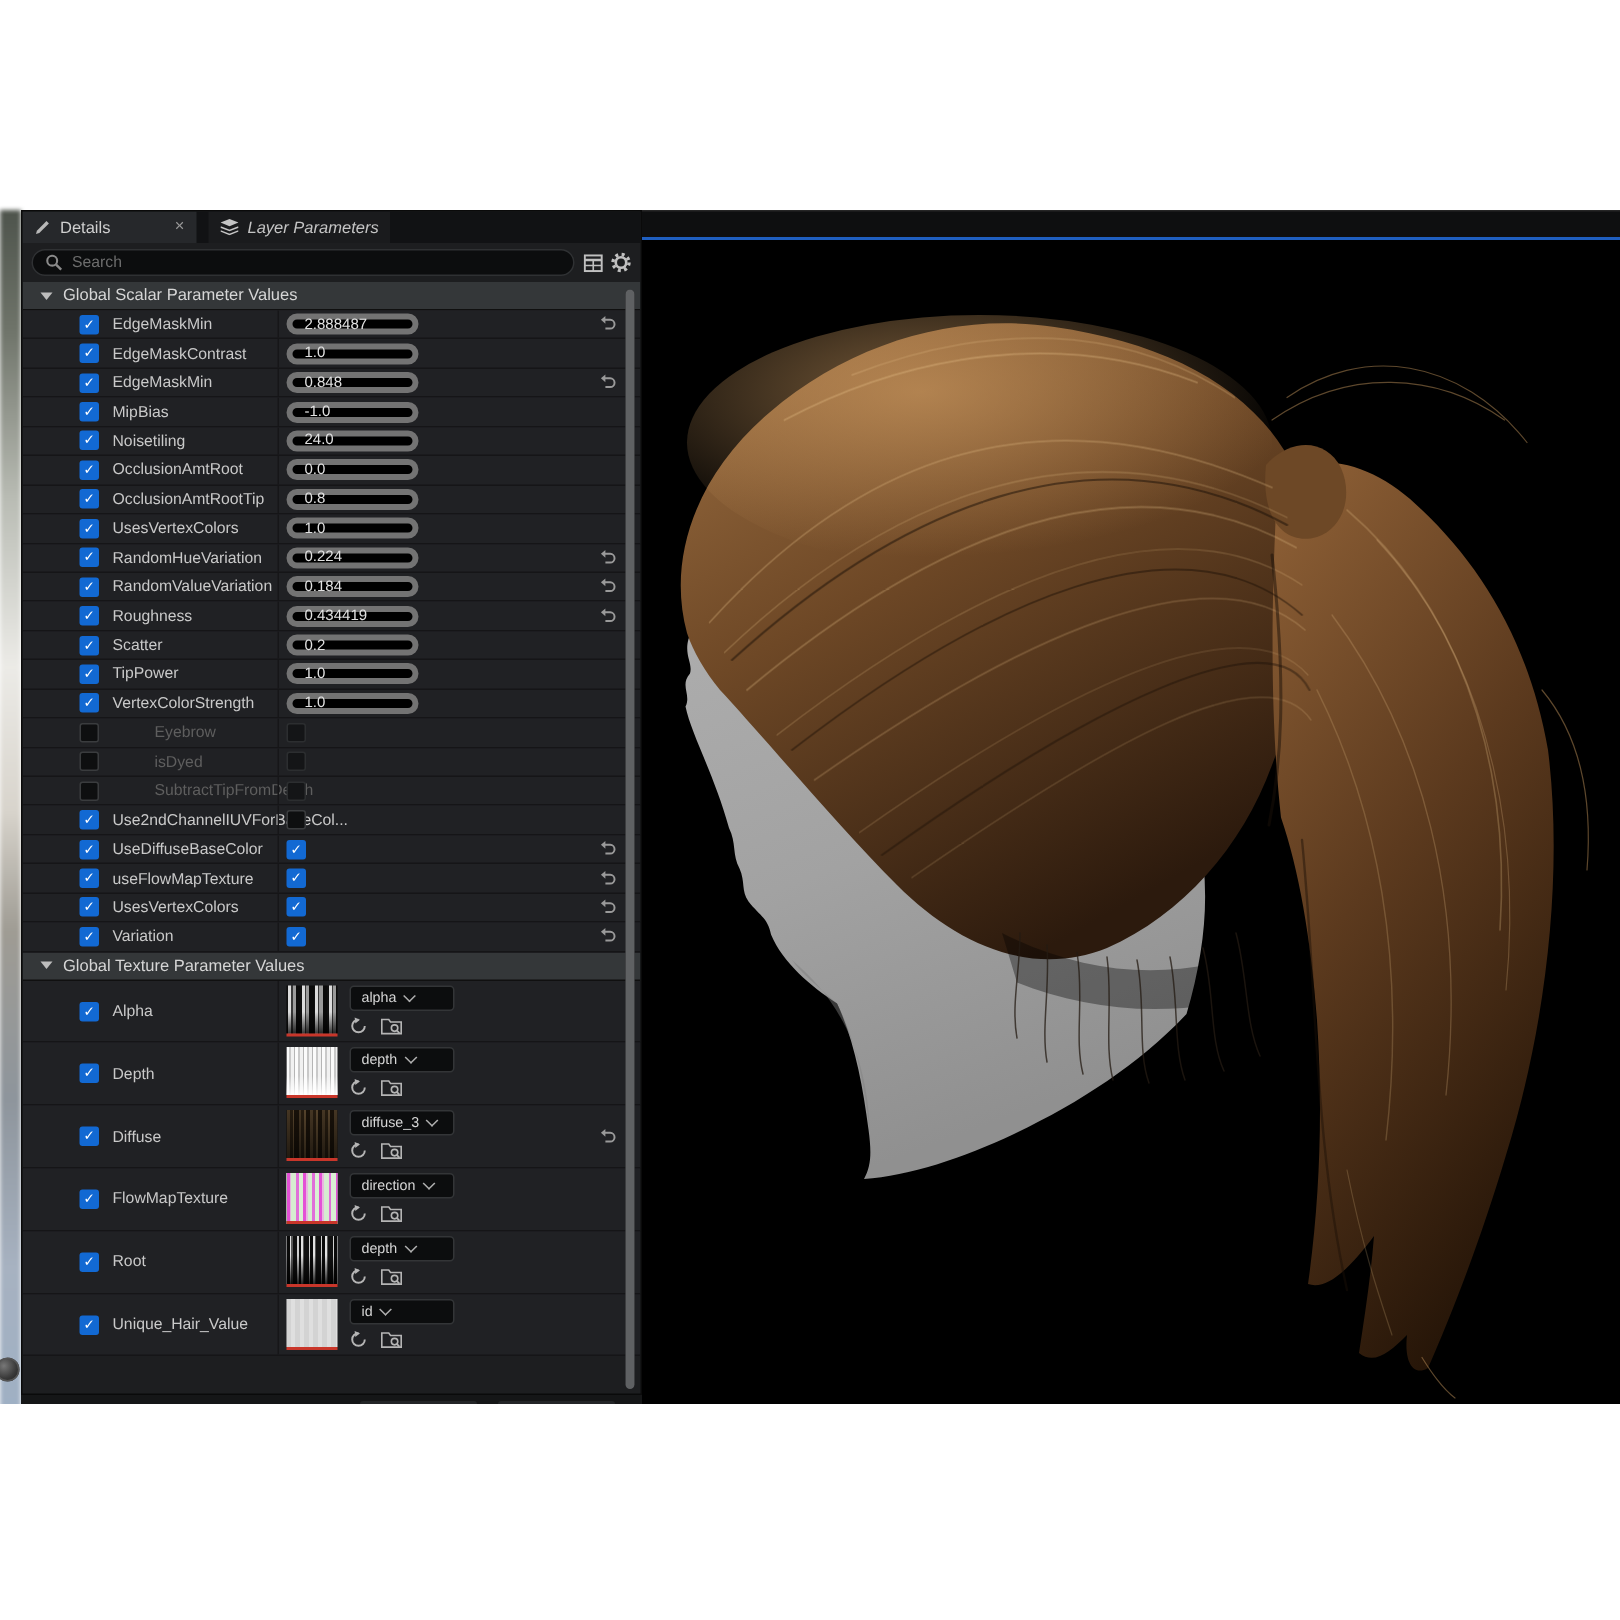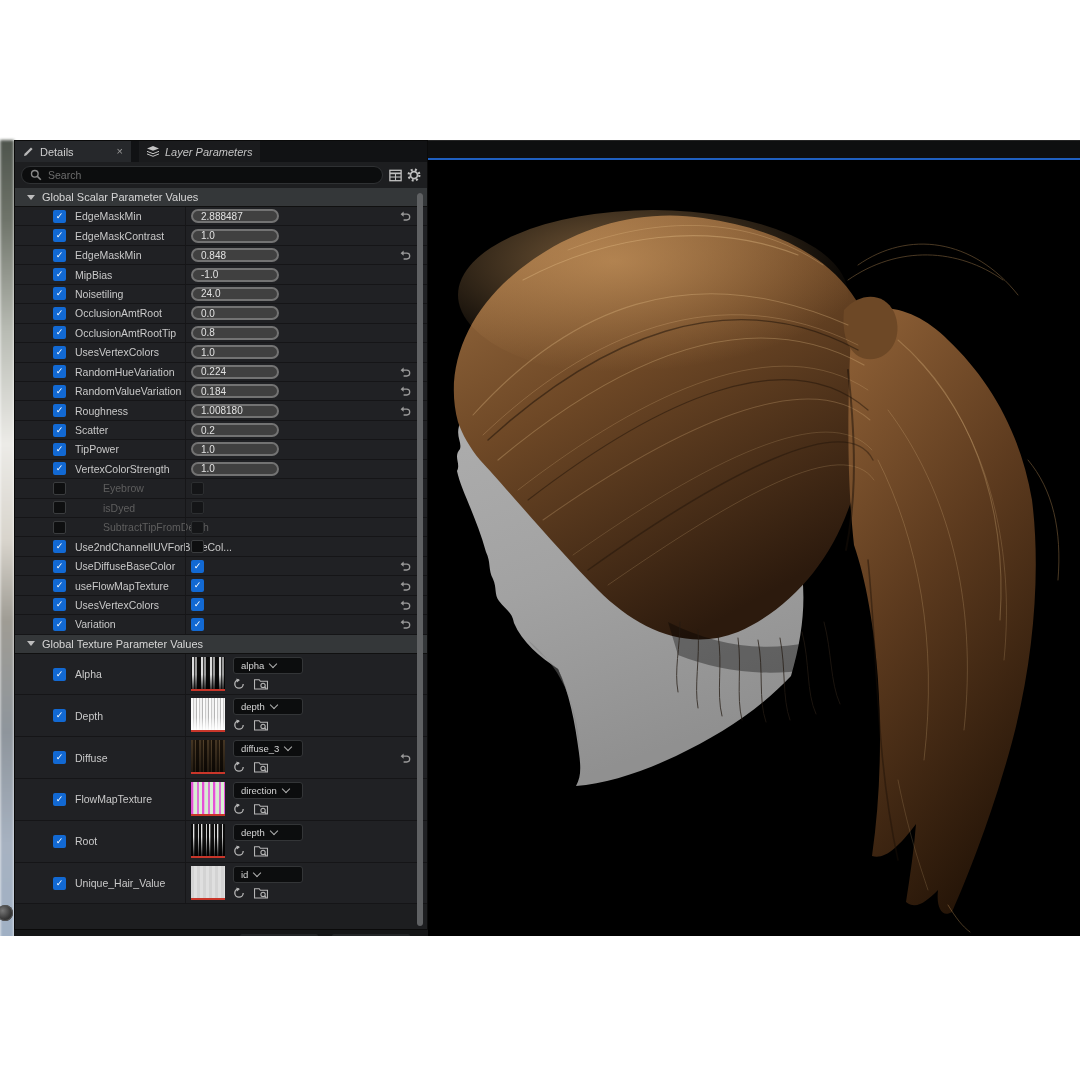--- a/index.html
+++ b/index.html
@@ -34,21 +34,21 @@
     display:flex;align-items:center;padding-left:38px;box-sizing:content-box;}
   .prow::after{content:"";position:absolute;left:170px;top:0;bottom:0;width:1px;background:#161618;}
   .trow{height:40.8px;}
   .cb{width:13px;height:13px;border-radius:2px;background:#1269d3;display:flex;align-items:center;justify-content:center;
     color:#fff;font-size:9px;line-height:1;flex:none;cursor:pointer;}
   .cb.off{background:#0e0f10;border:1px solid #3a3c3e;box-sizing:border-box;color:transparent;}
   .cb.dim{background:#141517;border:1px solid #2c2e30;box-sizing:border-box;color:transparent;}
   .lbl{font-size:10.5px;color:#c9c9c9;margin-left:9px;white-space:nowrap;}
   .prow.disabled .lbl{color:#5e5e5e;margin-left:37px;}
   .valwrap{position:absolute;left:176px;top:0;bottom:0;display:flex;align-items:center;}
-  .valpill{width:88px;height:14px;background:#404040;border:2px solid #737373;border-radius:7px;
+  .valpill{width:88px;height:14px;background:#000000;border:4px solid #737373;border-radius:7px;
     display:flex;align-items:center;padding:0 8px;box-sizing:border-box;font-size:10px;color:#e2e2e2;cursor:text;}
   .reset{position:absolute;right:16px;top:50%;transform:translateY(-50%);cursor:pointer;}
   .texcol{position:absolute;left:176px;top:3px;display:flex;gap:8px;}
   .thumb{width:34px;height:32px;border-bottom:2px solid #c9362a;flex:none;cursor:pointer;}
   .thumb.alpha{background:linear-gradient(rgba(0,0,0,0) 55%,rgba(0,0,0,.75)),
     repeating-linear-gradient(90deg,#101010 0 1px,#dcdcdc 1px 3px,#383838 3px 4px,#9a9a9a 4px 6px,#0b0b0b 6px 9px);}
   .thumb.depth{background:linear-gradient(rgba(255,255,255,0) 60%,rgba(255,255,255,.9)),
     repeating-linear-gradient(90deg,#fbfbfb 0 2px,#c9c9c9 2px 3px,#f1f1f1 3px 5px,#b5b5b5 5px 6px);}
   .thumb.diffuse{background:linear-gradient(rgba(0,0,0,.1),rgba(0,0,0,.55)),
     repeating-linear-gradient(90deg,#4d3c27 0 2px,#291e11 2px 4px,#5e4a30 4px 5px,#1b130a 5px 8px);}
@@ -231,21 +231,21 @@
       <svg width="12" height="10" viewBox="0 0 12 10">
         <path d="M3 3.2 H7.8 A2.9 2.9 0 0 1 7.8 9 H4.6" fill="none" stroke="#9a9a9a" stroke-width="1.3"></path>
         <path d="M4.6 0.6 L1.6 3.2 L4.6 5.8 Z" fill="#9a9a9a"></path>
             </svg>
     </span>
   </div>
         <div class="prow">
     <span class="cb">✓</span>
     <span class="lbl">Roughness</span>
     <span class="valwrap">
-            <span class="valpill val">1.008180</span>
+            <span class="valpill val">0.434419</span>
           </span>
     <span class="reset">
       <svg width="12" height="10" viewBox="0 0 12 10">
         <path d="M3 3.2 H7.8 A2.9 2.9 0 0 1 7.8 9 H4.6" fill="none" stroke="#9a9a9a" stroke-width="1.3"></path>
         <path d="M4.6 0.6 L1.6 3.2 L4.6 5.8 Z" fill="#9a9a9a"></path>
             </svg>
     </span>
   </div>
         <div class="prow">
     <span class="cb">✓</span>

